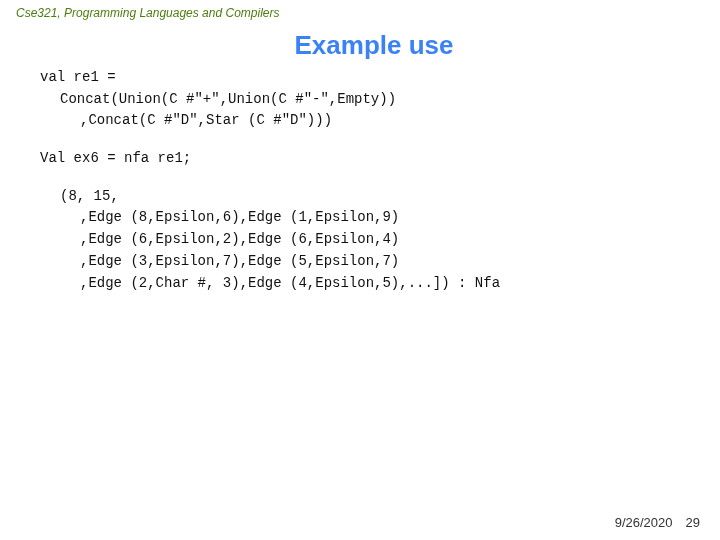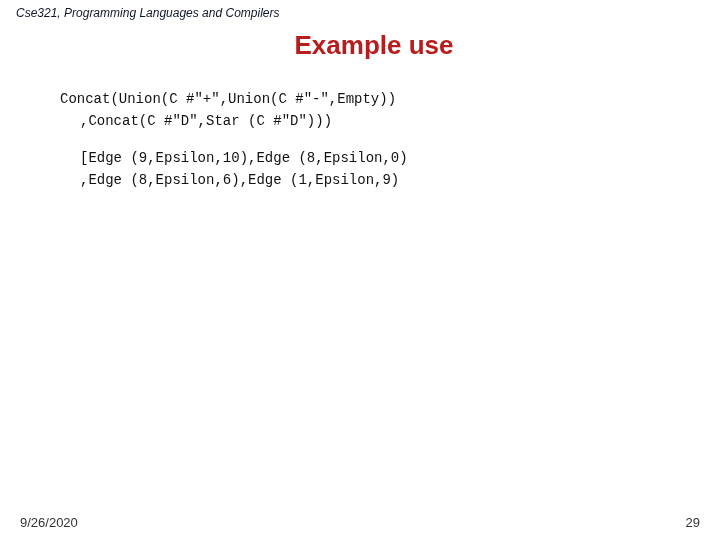--- a/index.html
+++ b/index.html
@@ -9,30 +9,30 @@
     }
     body {
       width: 720px;
       height: 540px;
       background: #ffffff;
       font-family: Arial, sans-serif;
       overflow: hidden;
     }
     .header-bar {
       font-size: 12px;
-      color: #0f172a;
+      color: #4d7c0f;
       padding: 6px 16px;
       font-style: italic;
     }
     .page-title {
       text-align: center;
       font-size: 26px;
       font-weight: bold;
-      color: #b91c1c;
-      margin: 4px 0 28px 0;
+      color: #3b82f6;
+      margin: 4px 0 6px 0;
       padding-left: 28px;
     }
     .content {
       padding: 0 40px;
       font-family: 'Courier New', Courier, monospace;
       font-size: 14px;
       color: #111;
       line-height: 1.55;
     }
     .code-block {
@@ -43,46 +43,54 @@
     }
     .indent2 {
       margin-left: 40px;
     }
     .footer {
       position: absolute;
       bottom: 10px;
       left: 0;
       right: 0;
       display: flex;
-      justify-content: space-between;
+      justify-content: flex-end;
       padding: 0 20px;
       font-size: 13px;
       color: #333;
+      gap: 13px;
     }
   </style>
 </head>
 <body>
 
 <div class="header-bar">
   <span>Cse321, Programming Languages and Compilers</span>
 </div>
 
 <div class="page-title">Example use</div>
 
 <div class="content">
 
   <div class="code-block">
+    <div><span>val re1 =</span></div>
     <div class="indent1"><span>Concat(Union(C #"+",Union(C #"-",Empty))</span></div>
     <div class="indent2"><span>,Concat(C #"D",Star (C #"D")))</span></div>
   </div>
 
+  <div class="code-block">
+    <div><span>Val ex6 = nfa re1;</span></div>
+  </div>
 
   <div class="code-block">
-    <div class="indent2"><span>[Edge (9,Epsilon,10),Edge (8,Epsilon,0)</span></div>
+    <div class="indent1"><span>(8, 15,</span></div>
     <div class="indent2"><span>,Edge (8,Epsilon,6),Edge (1,Epsilon,9)</span></div>
+    <div class="indent2"><span>,Edge (6,Epsilon,2),Edge (6,Epsilon,4)</span></div>
+    <div class="indent2"><span>,Edge (3,Epsilon,7),Edge (5,Epsilon,7)</span></div>
+    <div class="indent2"><span>,Edge (2,Char #, 3),Edge (4,Epsilon,5),...]) : Nfa</span></div>
   </div>
 
 </div>
 
 <div class="footer">
   <span>9/26/2020</span>
   <span>29</span>
 </div>
 
 </body></html>

